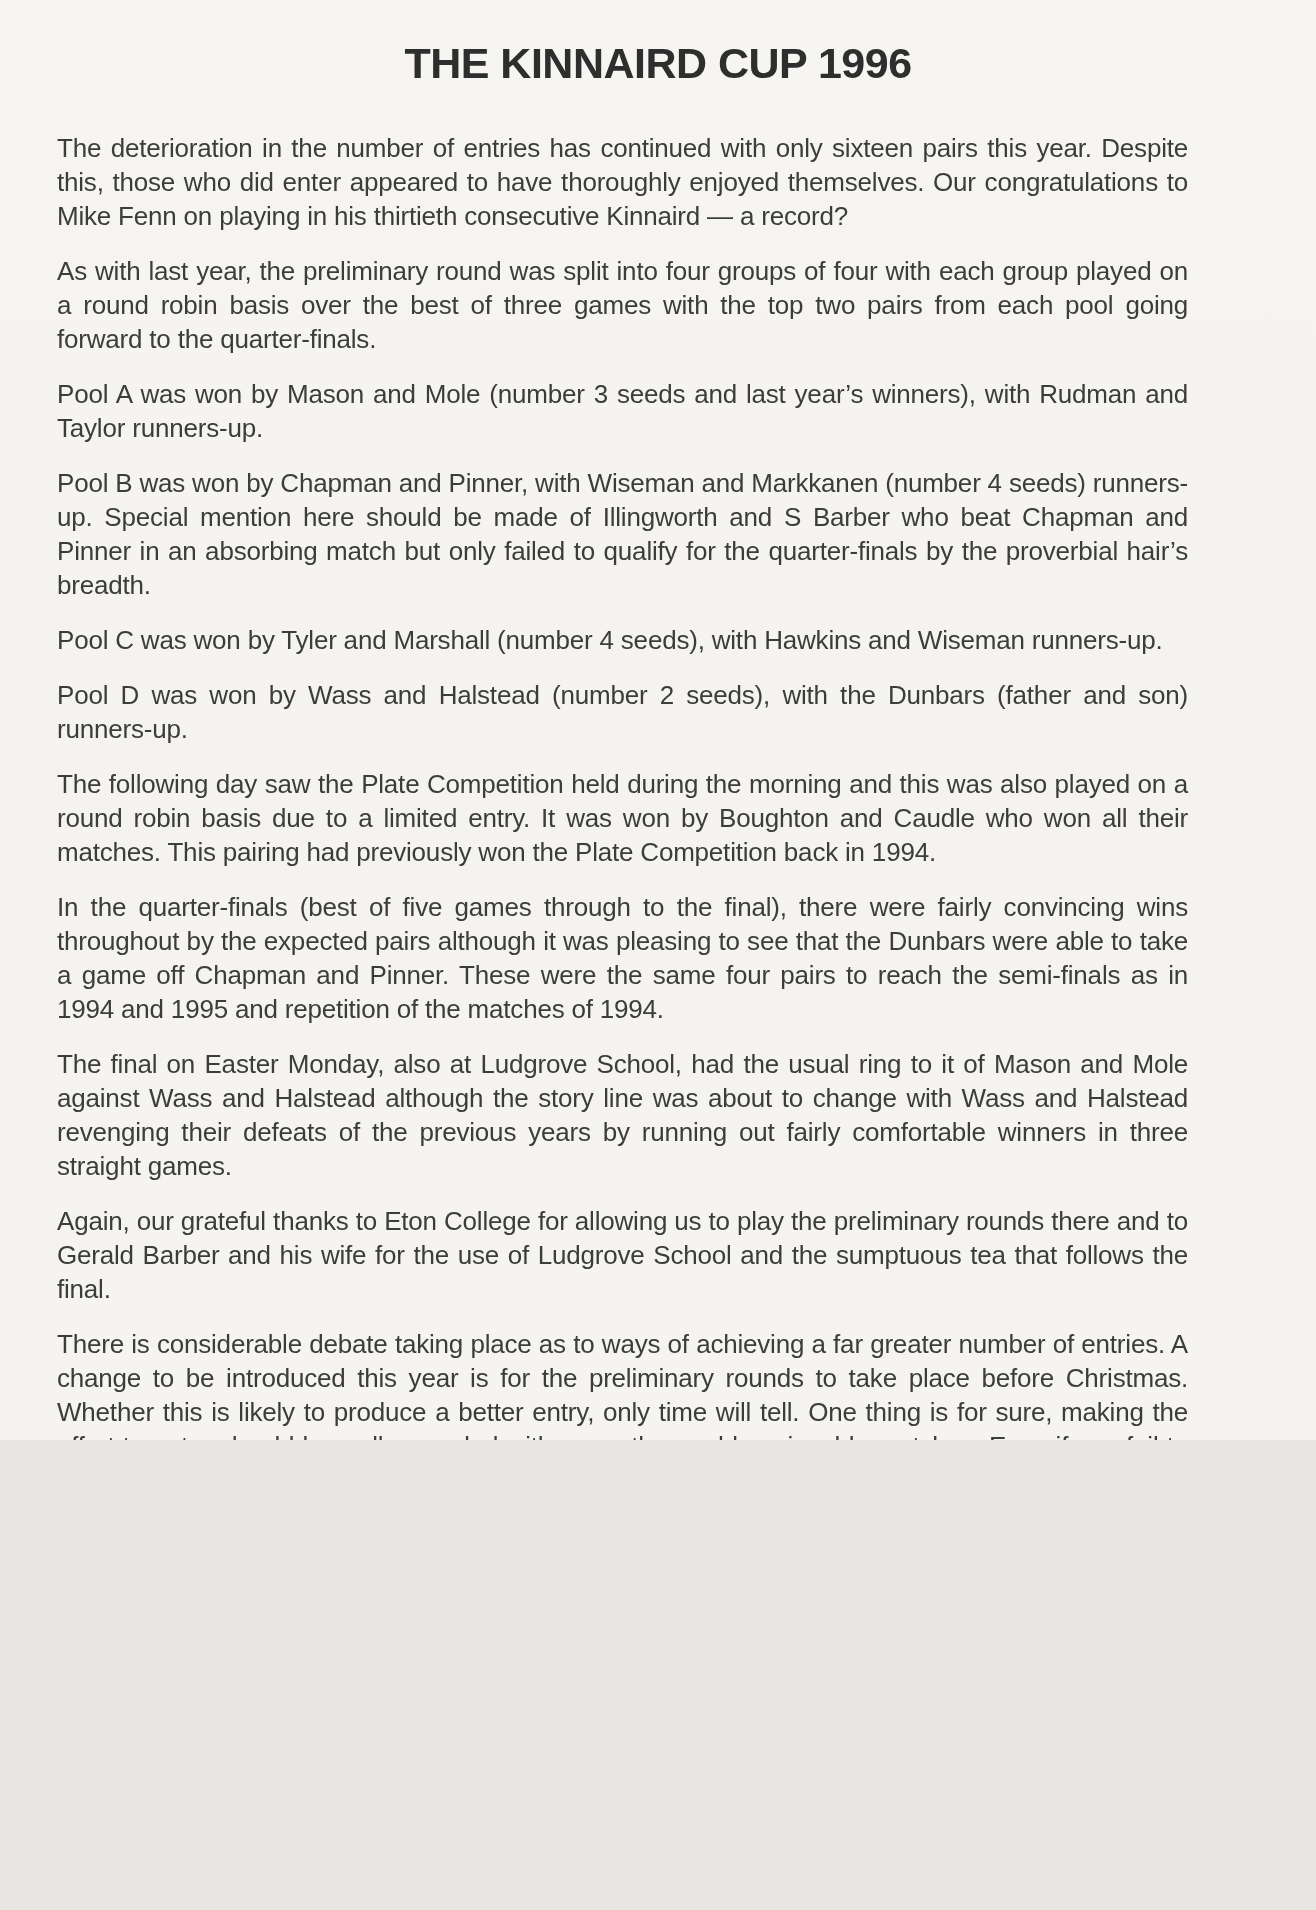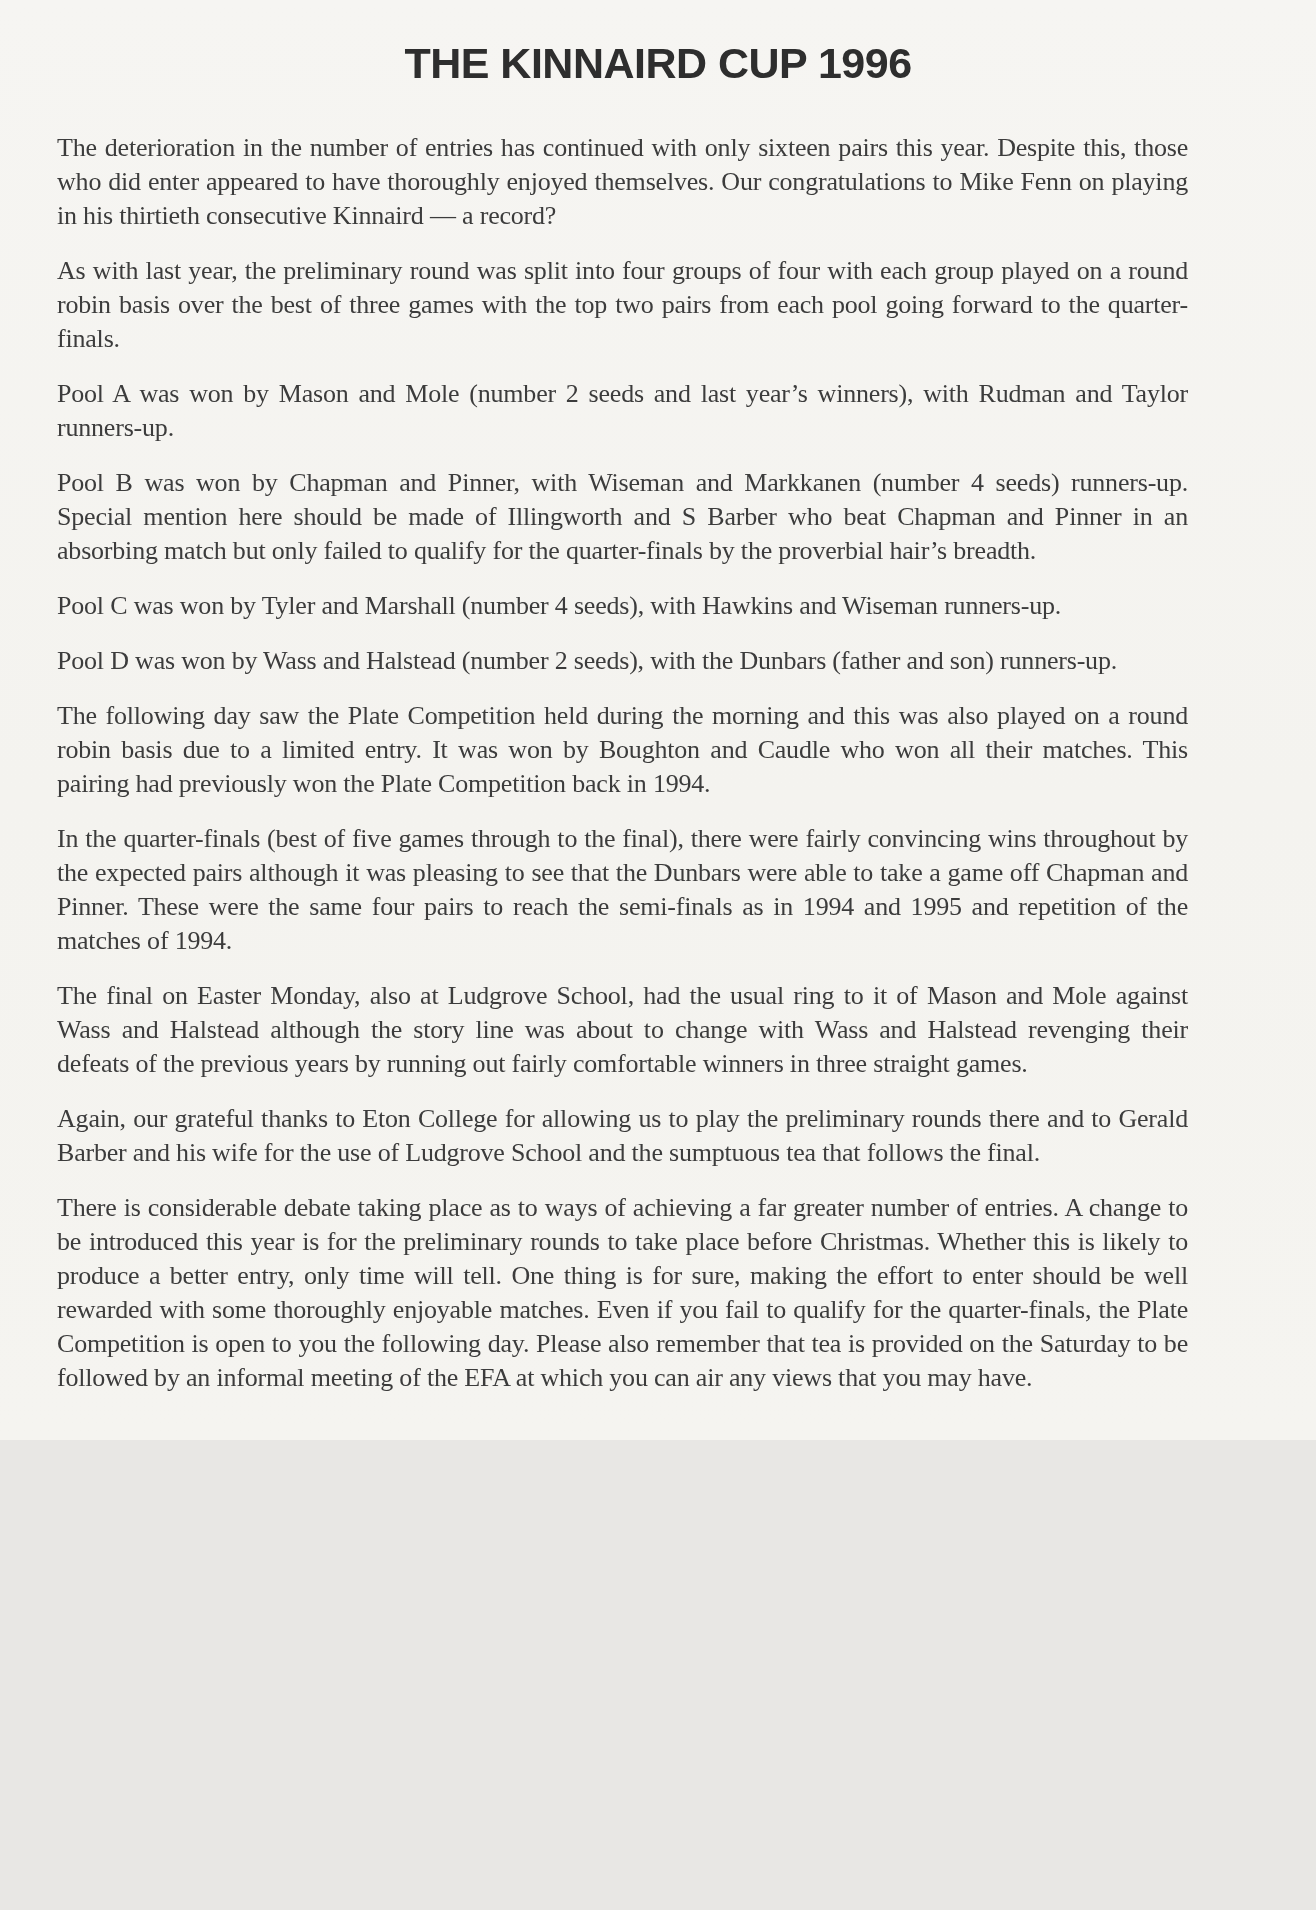--- a/index.html
+++ b/index.html
@@ -23,21 +23,20 @@
     margin: 0 0 46px 0;
     text-align: center;
     font-size: 43px;
     font-weight: bold;
     letter-spacing: -0.5px;
     color: #2e2e2e;
     line-height: 1;
   }
   .doc-body {
     margin: 0 128px 0 57px;
-    font-family: Liberation Serif, serif;
   }
   .doc-body p {
     margin: 0 0 21px 0;
     font-size: 26px;
     line-height: 34px;
     letter-spacing: -0.2px;
     text-align: justify;
     color: #3c3c3c;
   }
   .doc-signature {
@@ -50,21 +49,21 @@
 </style>
 </head>
 <body>
 
 <div class="page">
   <h1 class="doc-title">THE KINNAIRD CUP 1996</h1>
 
   <div class="doc-body">
       <p>The deterioration in the number of entries has continued with only sixteen pairs this year. Despite this, those who did enter appeared to have thoroughly enjoyed themselves. Our congratulations to Mike Fenn on playing in his thirtieth consecutive Kinnaird — a record?</p>
       <p>As with last year, the preliminary round was split into four groups of four with each group played on a round robin basis over the best of three games with the top two pairs from each pool going forward to the quarter-finals.</p>
-      <p>Pool A was won by Mason and Mole (number 2 seeds and last year’s winners), with Rudman and Taylor runners-up.</p>
+      <p>Pool A was won by Mason and Mole (number 3 seeds and last year’s winners), with Rudman and Taylor runners-up.</p>
       <p>Pool B was won by Chapman and Pinner, with Wiseman and Markkanen (number 4 seeds) runners-up. Special mention here should be made of Illingworth and S Barber who beat Chapman and Pinner in an absorbing match but only failed to qualify for the quarter-finals by the proverbial hair’s breadth.</p>
       <p>Pool C was won by Tyler and Marshall (number 4 seeds), with Hawkins and Wiseman runners-up.</p>
       <p>Pool D was won by Wass and Halstead (number 2 seeds), with the Dunbars (father and son) runners-up.</p>
       <p>The following day saw the Plate Competition held during the morning and this was also played on a round robin basis due to a limited entry. It was won by Boughton and Caudle who won all their matches. This pairing had previously won the Plate Competition back in 1994.</p>
       <p>In the quarter-finals (best of five games through to the final), there were fairly convincing wins throughout by the expected pairs although it was pleasing to see that the Dunbars were able to take a game off Chapman and Pinner. These were the same four pairs to reach the semi-finals as in 1994 and 1995 and repetition of the matches of 1994.</p>
       <p>The final on Easter Monday, also at Ludgrove School, had the usual ring to it of Mason and Mole against Wass and Halstead although the story line was about to change with Wass and Halstead revenging their defeats of the previous years by running out fairly comfortable winners in three straight games.</p>
       <p>Again, our grateful thanks to Eton College for allowing us to play the preliminary rounds there and to Gerald Barber and his wife for the use of Ludgrove School and the sumptuous tea that follows the final.</p>
       <p>There is considerable debate taking place as to ways of achieving a far greater number of entries. A change to be introduced this year is for the preliminary rounds to take place before Christmas. Whether this is likely to produce a better entry, only time will tell. One thing is for sure, making the effort to enter should be well rewarded with some thoroughly enjoyable matches. Even if you fail to qualify for the quarter-finals, the Plate Competition is open to you the following day. Please also remember that tea is provided on the Saturday to be followed by an informal meeting of the EFA at which you can air any views that you may have.</p>
     </div>
 

